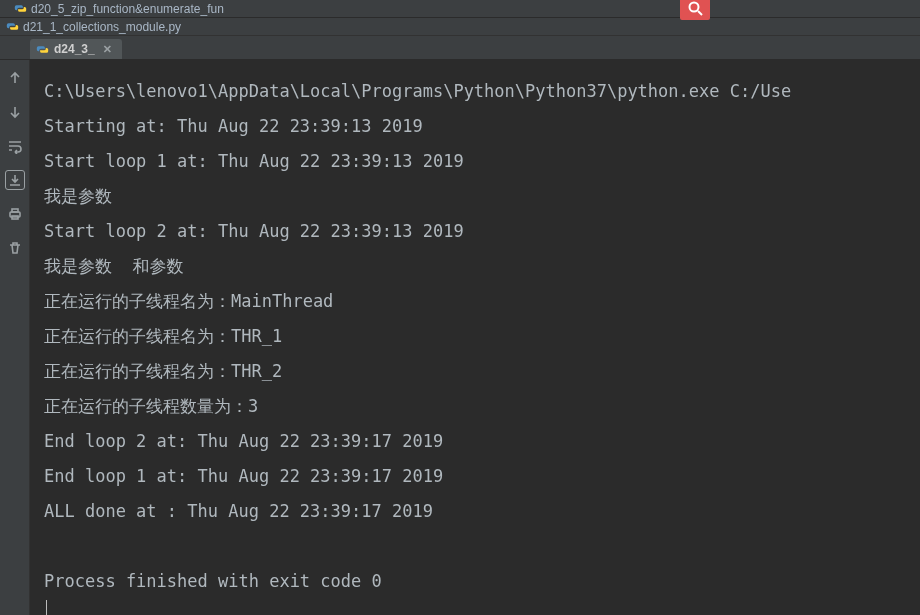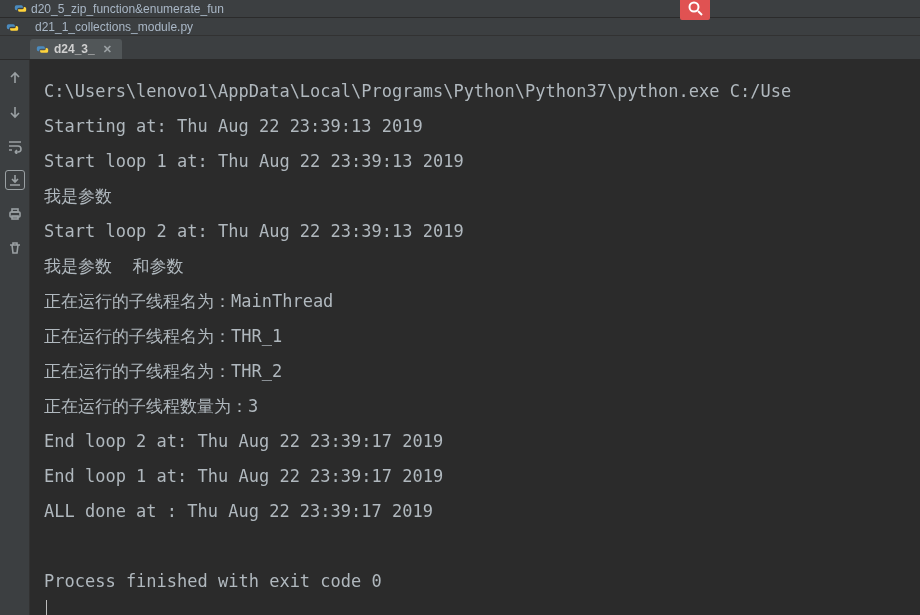--- a/index.html
+++ b/index.html
@@ -51,24 +51,24 @@
   .file-tab-row2 {
     display: flex;
     align-items: center;
     height: 18px;
     background: #3c3f41;
     border-bottom: 1px solid #323232;
     padding-left: 6px;
   }
   .file-tab-row2 .ft {
     display: flex;
-    align-items: flex-end;
+    align-items: center;
     font-size: 12px;
     color: #a9b7c6;
-    gap: 16px;
+    gap: 4px;
   }
   
   .run-tabs {
     display: flex;
     align-items: flex-end;
     height: 24px;
     background: #3c3f41;
     border-bottom: 1px solid #2b2b2b;
     padding-left: 30px;
     gap: 2px;

